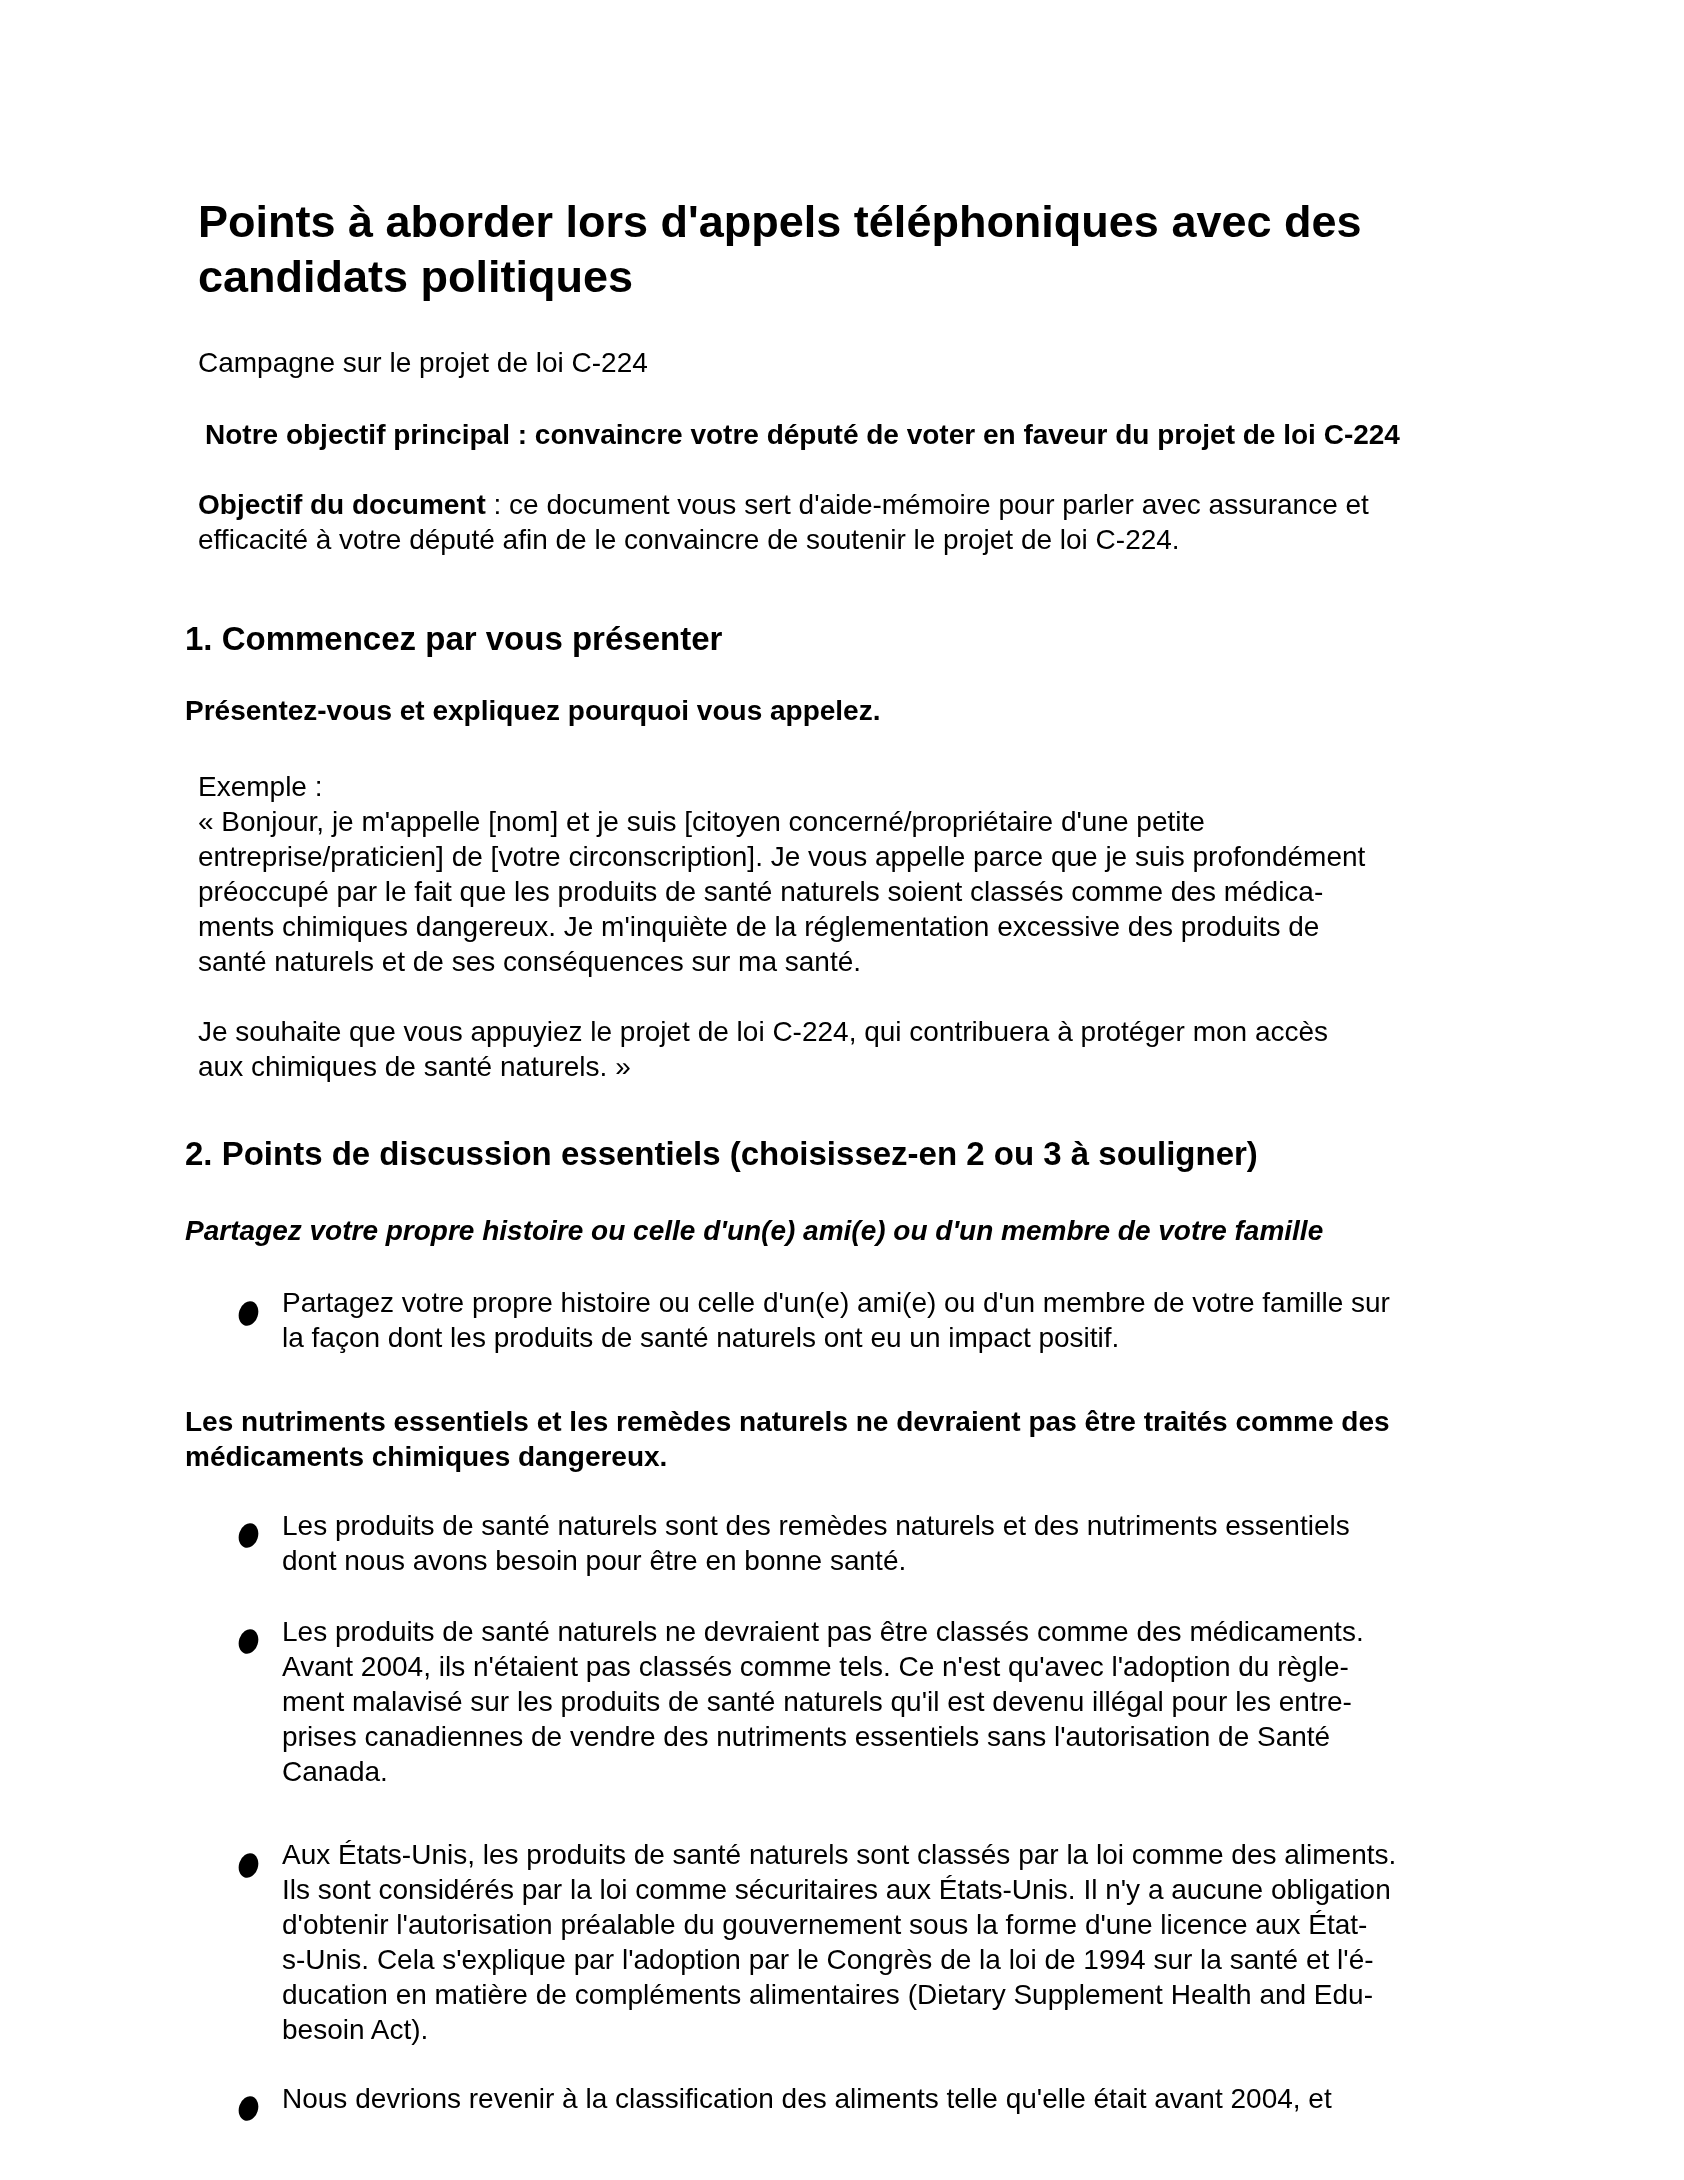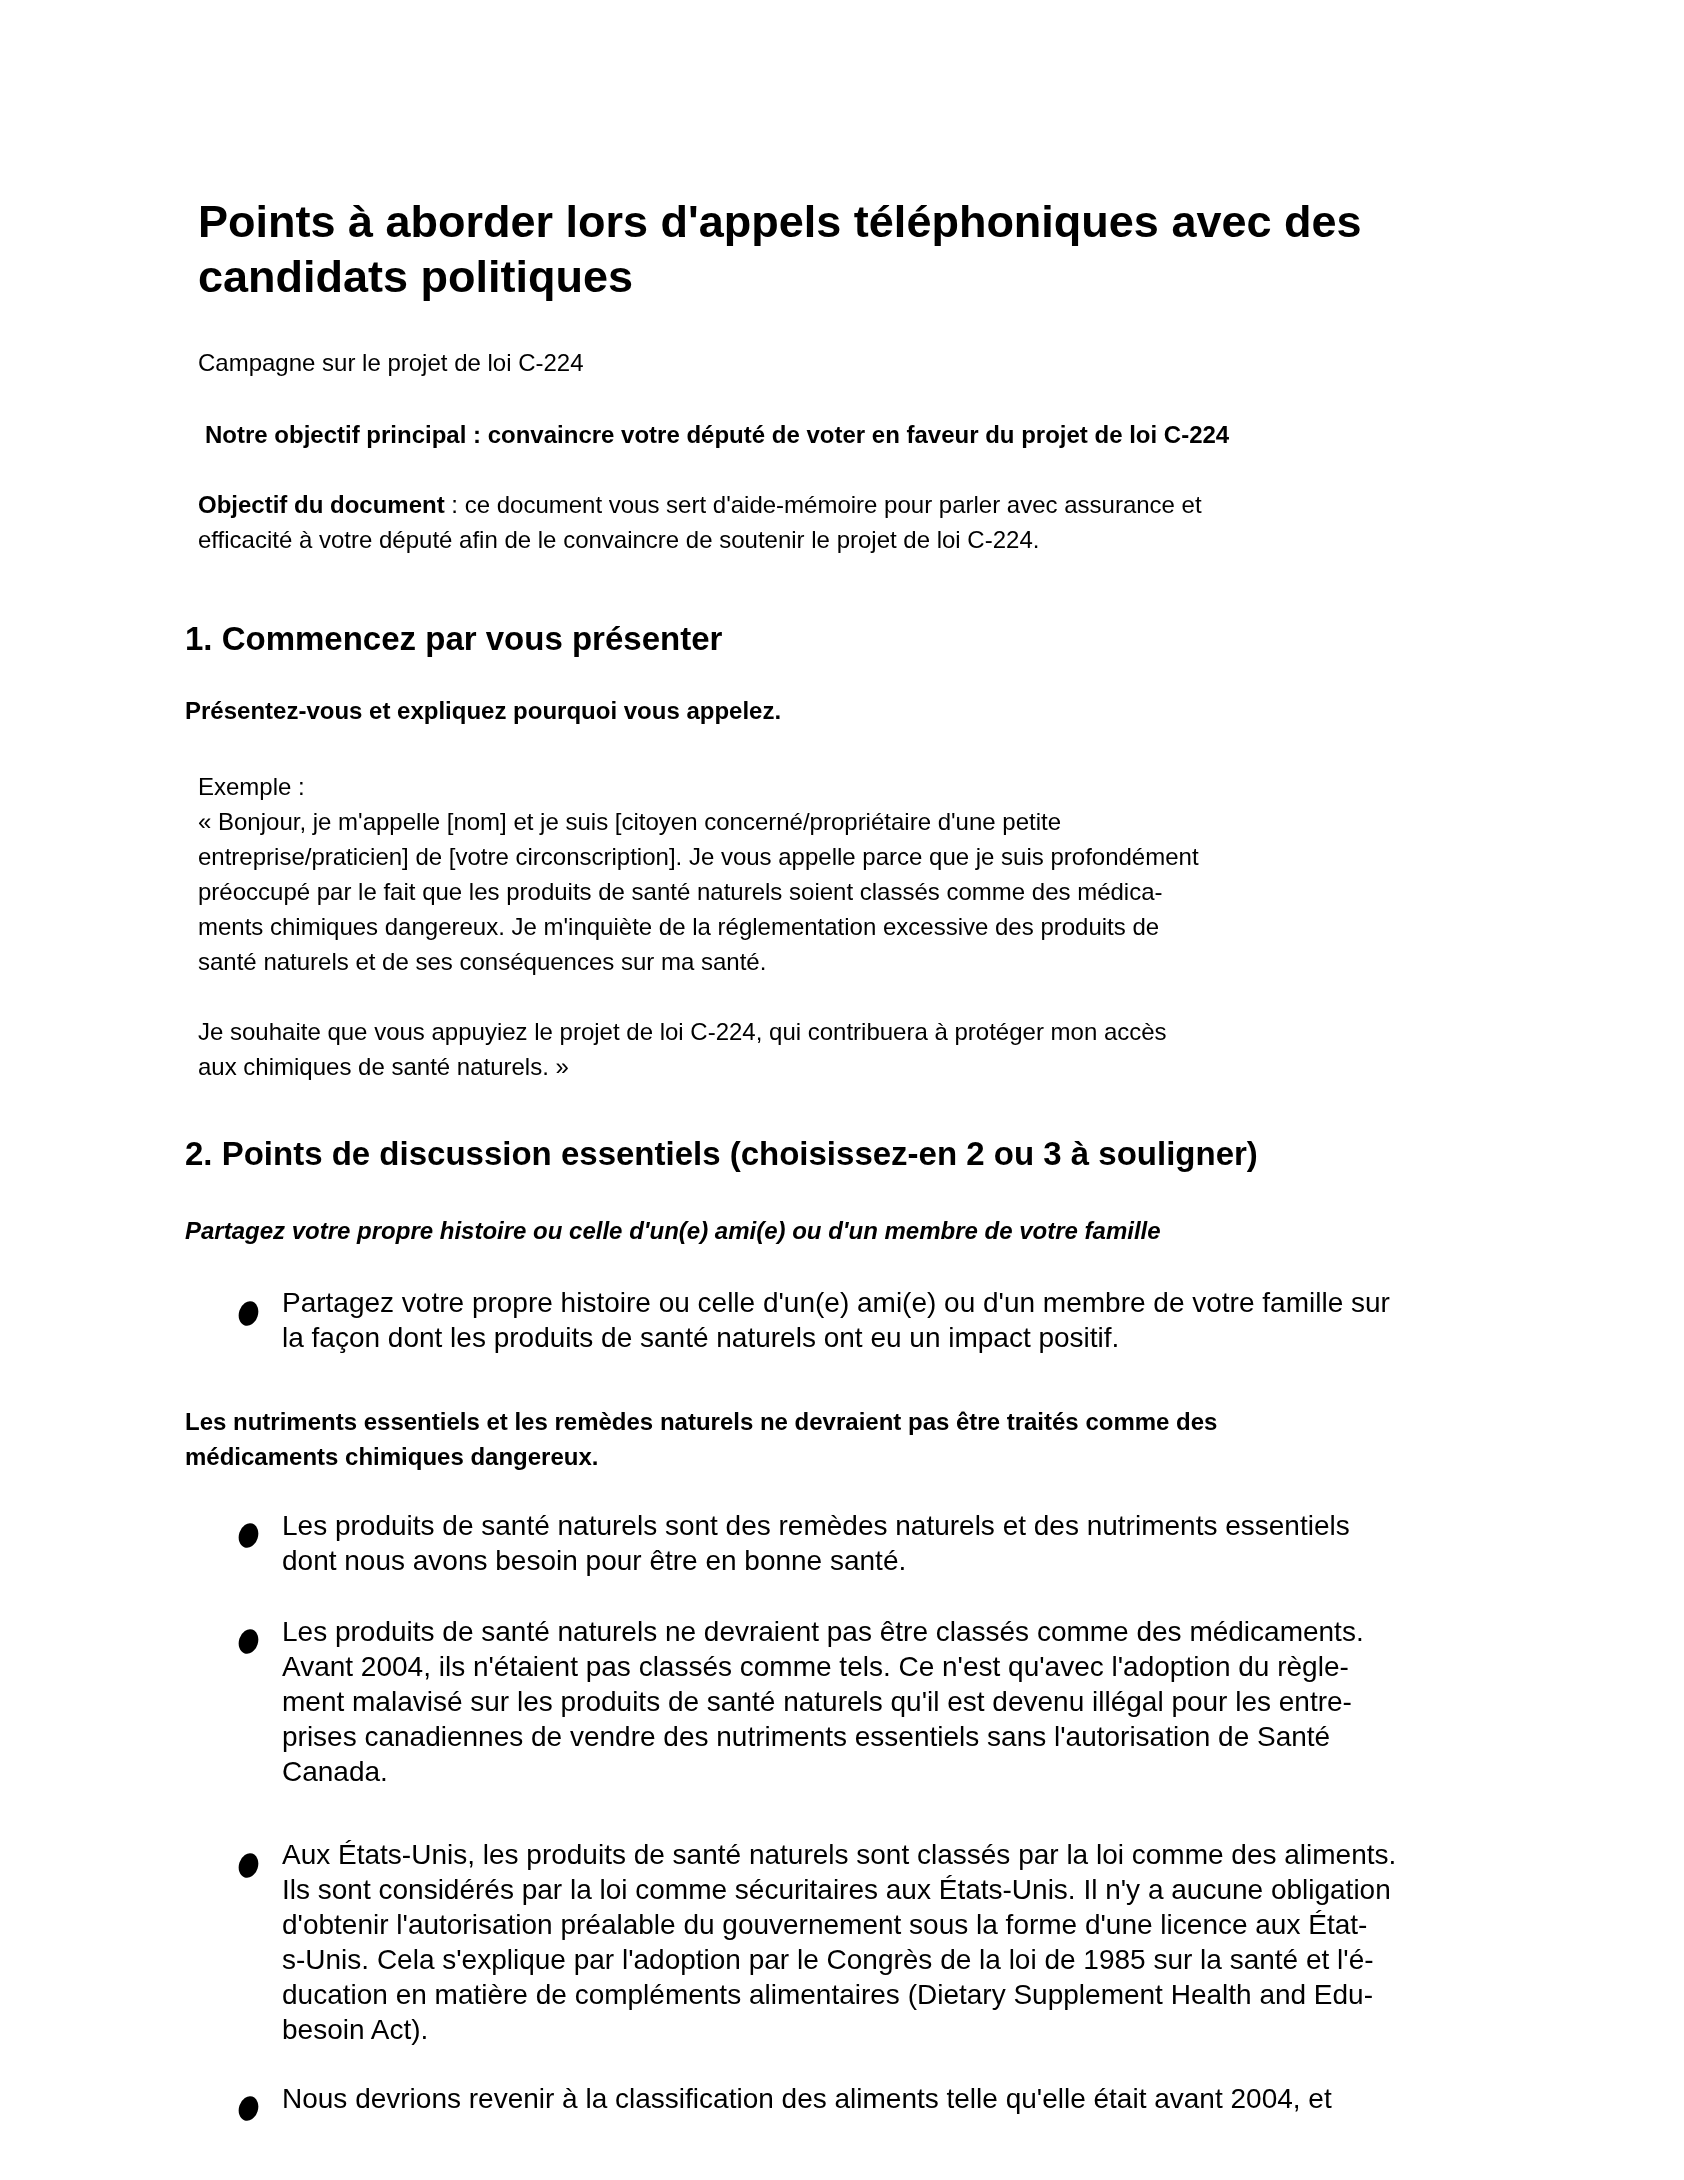--- a/index.html
+++ b/index.html
@@ -31,21 +31,21 @@
       left: 198px;
       top: 194px;
       font-size: 45px;
       font-weight: bold;
       line-height: 55px;
       white-space: normal;
       width: 1363px;
     }
     .title span { display: block; }
     .body-text {
-      font-size: 24px;
+      font-size: 28px;
       line-height: 35px;
     }
     .bold { font-weight: bold; }
     .italic-bold { font-weight: bold; font-style: italic; }
     .h2 {
       font-size: 33px;
       font-weight: bold;
       line-height: 41px;
     }
     .line { display: block; }
@@ -136,21 +136,21 @@
       <span class="line">Canada.</span>
     </div>
   </div>
 
   <div>
     <span class="bullet" style="left:239px; top:1853px;"></span>
     <div class="abs bullet-text" style="left:282px; top:1837px;">
       <span class="line">Aux États-Unis, les produits de santé naturels sont classés par la loi comme des aliments.</span>
       <span class="line">Ils sont considérés par la loi comme sécuritaires aux États-Unis. Il n'y a aucune obligation</span>
       <span class="line">d'obtenir l'autorisation préalable du gouvernement sous la forme d'une licence aux État-</span>
-      <span class="line">s-Unis. Cela s'explique par l'adoption par le Congrès de la loi de 1985 sur la santé et l'é-</span>
+      <span class="line">s-Unis. Cela s'explique par l'adoption par le Congrès de la loi de 1994 sur la santé et l'é-</span>
       <span class="line">ducation en matière de compléments alimentaires (Dietary Supplement Health and Edu-</span>
       <span class="line">besoin Act).</span>
     </div>
   </div>
 
   <div>
     <span class="bullet" style="left:239px; top:2096px;"></span>
     <div class="abs bullet-text" style="left:282px; top:2081px;">
       <span class="line">Nous devrions revenir à la classification des aliments telle qu'elle était avant 2004, et</span>
     </div>

